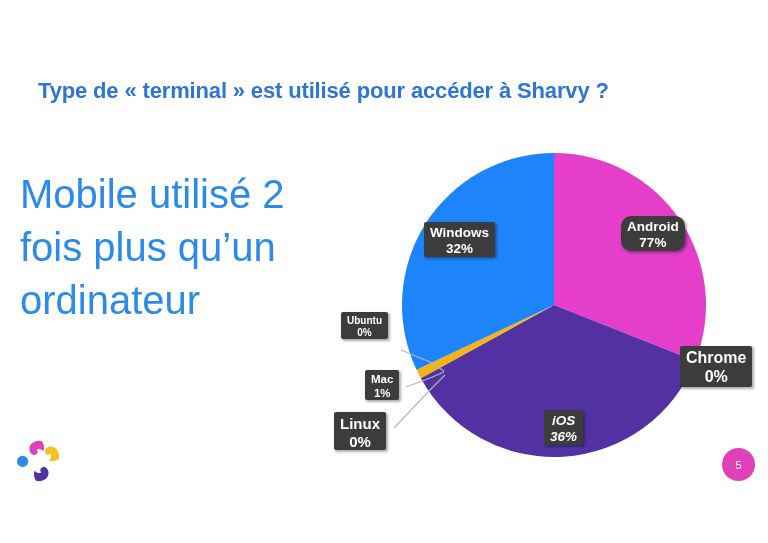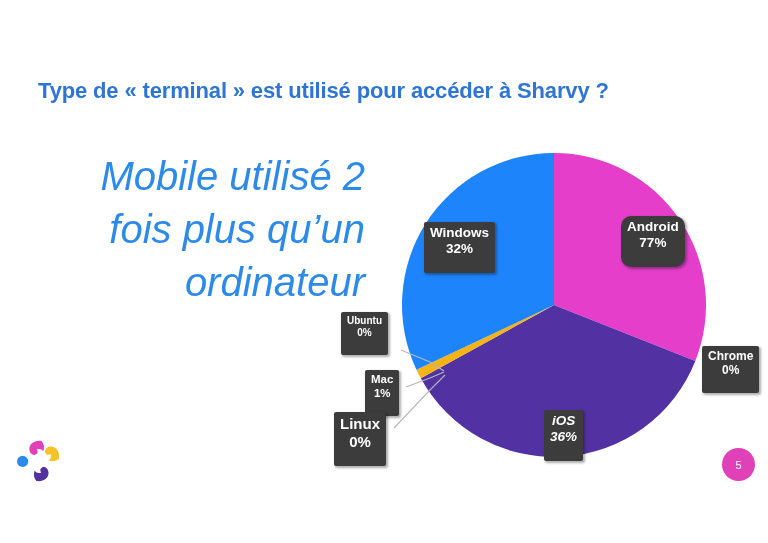--- a/index.html
+++ b/index.html
@@ -28,28 +28,27 @@
     font-weight: bold;
     color: #2E75D4;
     letter-spacing: -0.15px;
     white-space: nowrap;
   }
 
   
   #headline {
     position: absolute;
     left: 20px;
-    top: 150px;
+    top: 168px;
     width: 345px;
-    text-align: right;
+    text-align: left;
     font-size: 40px;
     line-height: 1.33;
     color: #2C8AE8;
     font-weight: normal;
-    font-style: italic;
   }
   #headline .ln { display: block; white-space: nowrap; }
 
   
   #pie-wrap {
     position: absolute;
     left: 399px;
     top: 150px;
     width: 310px;
     height: 310px;
@@ -58,31 +57,31 @@
 
   
   .data-label {
     position: absolute;
     background: #3C3C3C;
     color: #FFFFFF;
     font-weight: bold;
     text-align: center;
     border-radius: 2px;
     box-shadow: 1.5px 1.5px 2.5px rgba(0,0,0,0.32);
-    padding: 3px 6px 16px 6px;
+    padding: 3px 6px 0 6px;
     line-height: 1.18;
     white-space: nowrap;
   }
   .data-label .nm { display: block; }
   .data-label .vl { display: block; }
 
   #label-windows { left: 424px; top: 222px; font-size: 13.5px; }
   #label-android { left: 621px; top: 216px; font-size: 13.5px; border-radius: 10px; }
   #label-ios     { left: 544px; top: 410px; font-size: 13.5px; font-style: italic; }
-  #label-chrome  { left: 702px; top: 346px; font-size: 12px; }
+  #label-chrome  { left: 680px; top: 346px; font-size: 16px; }
   #label-ubuntu  { left: 341px; top: 312px; font-size: 10px; }
   #label-mac     { left: 365px; top: 370px; font-size: 11.5px; }
   #label-linux   { left: 334px; top: 412px; font-size: 15px; }
 
   
   #leaders {
     position: absolute;
     left: 0; top: 0;
     width: 768px; height: 543px;
     pointer-events: none;

